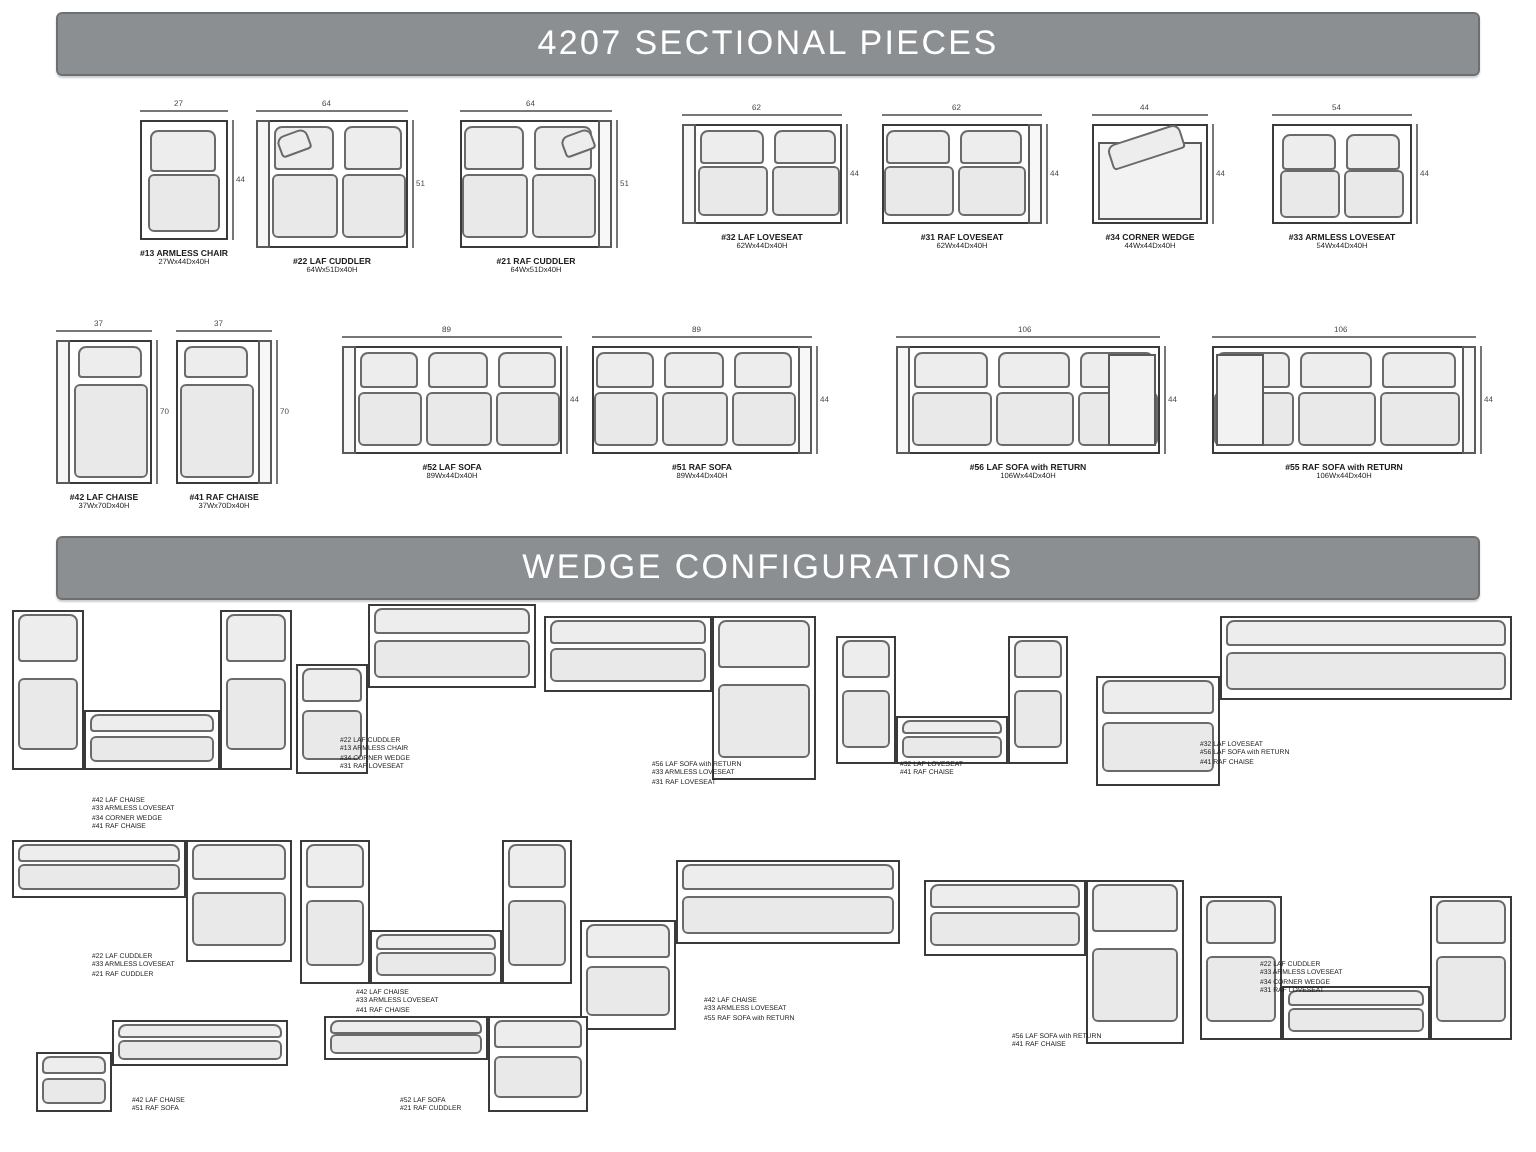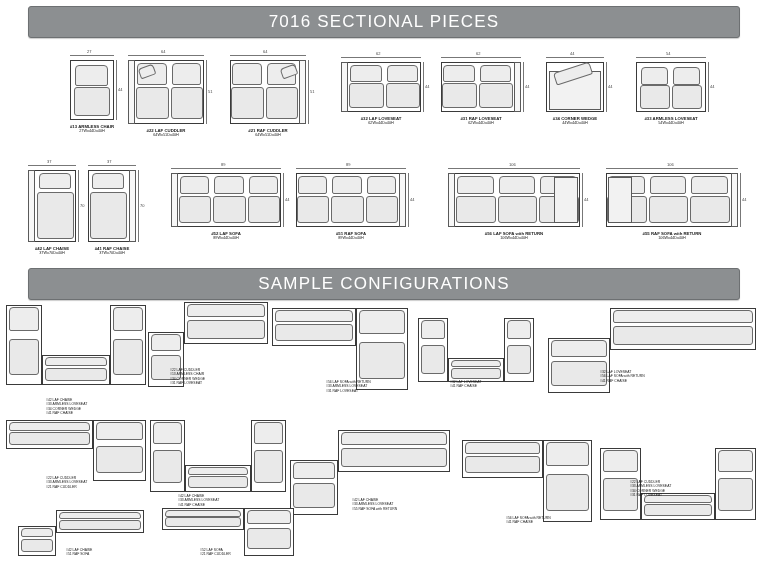--- a/index.html
+++ b/index.html
@@ -91,25 +91,25 @@
     line-height:4.3px;
     color:#1a1a1a;
     white-space:nowrap;
   }
   .cfgwrap{position:absolute;}
 </style>
 </head>
 <body>
 
 <div class="banner" id="banner-top">
-  <span>7016 SECTIONAL PIECES</span>
+  <span>4207 SECTIONAL PIECES</span>
 </div>
 
 <div class="banner" id="banner-bottom">
-  <span>SAMPLE CONFIGURATIONS</span>
+  <span>WEDGE CONFIGURATIONS</span>
 </div>
 
 <div id="pieces-layer">
     <div class="piece" style="left: 62px; top: 50px; width: 70px; height: 94px;">
       <div class="drawing" style="position: absolute; left: 8px; top: 10px; width: 44px; height: 60px;">
         <div class="plan" style="left: 0px; top: 0px; width: 44px; height: 60px;"></div>
         <div class="cush" style="left: 4px; top: 27px; width: 36px; height: 28.8px;"></div>
         <div class="pillow" style="left: 5px; top: 5px; width: 33px; height: 21px;"></div>
       </div>
       <div class="dimline dimh" style="left: 8px; top: 5px; width: 44px; height: 1px;"></div>

